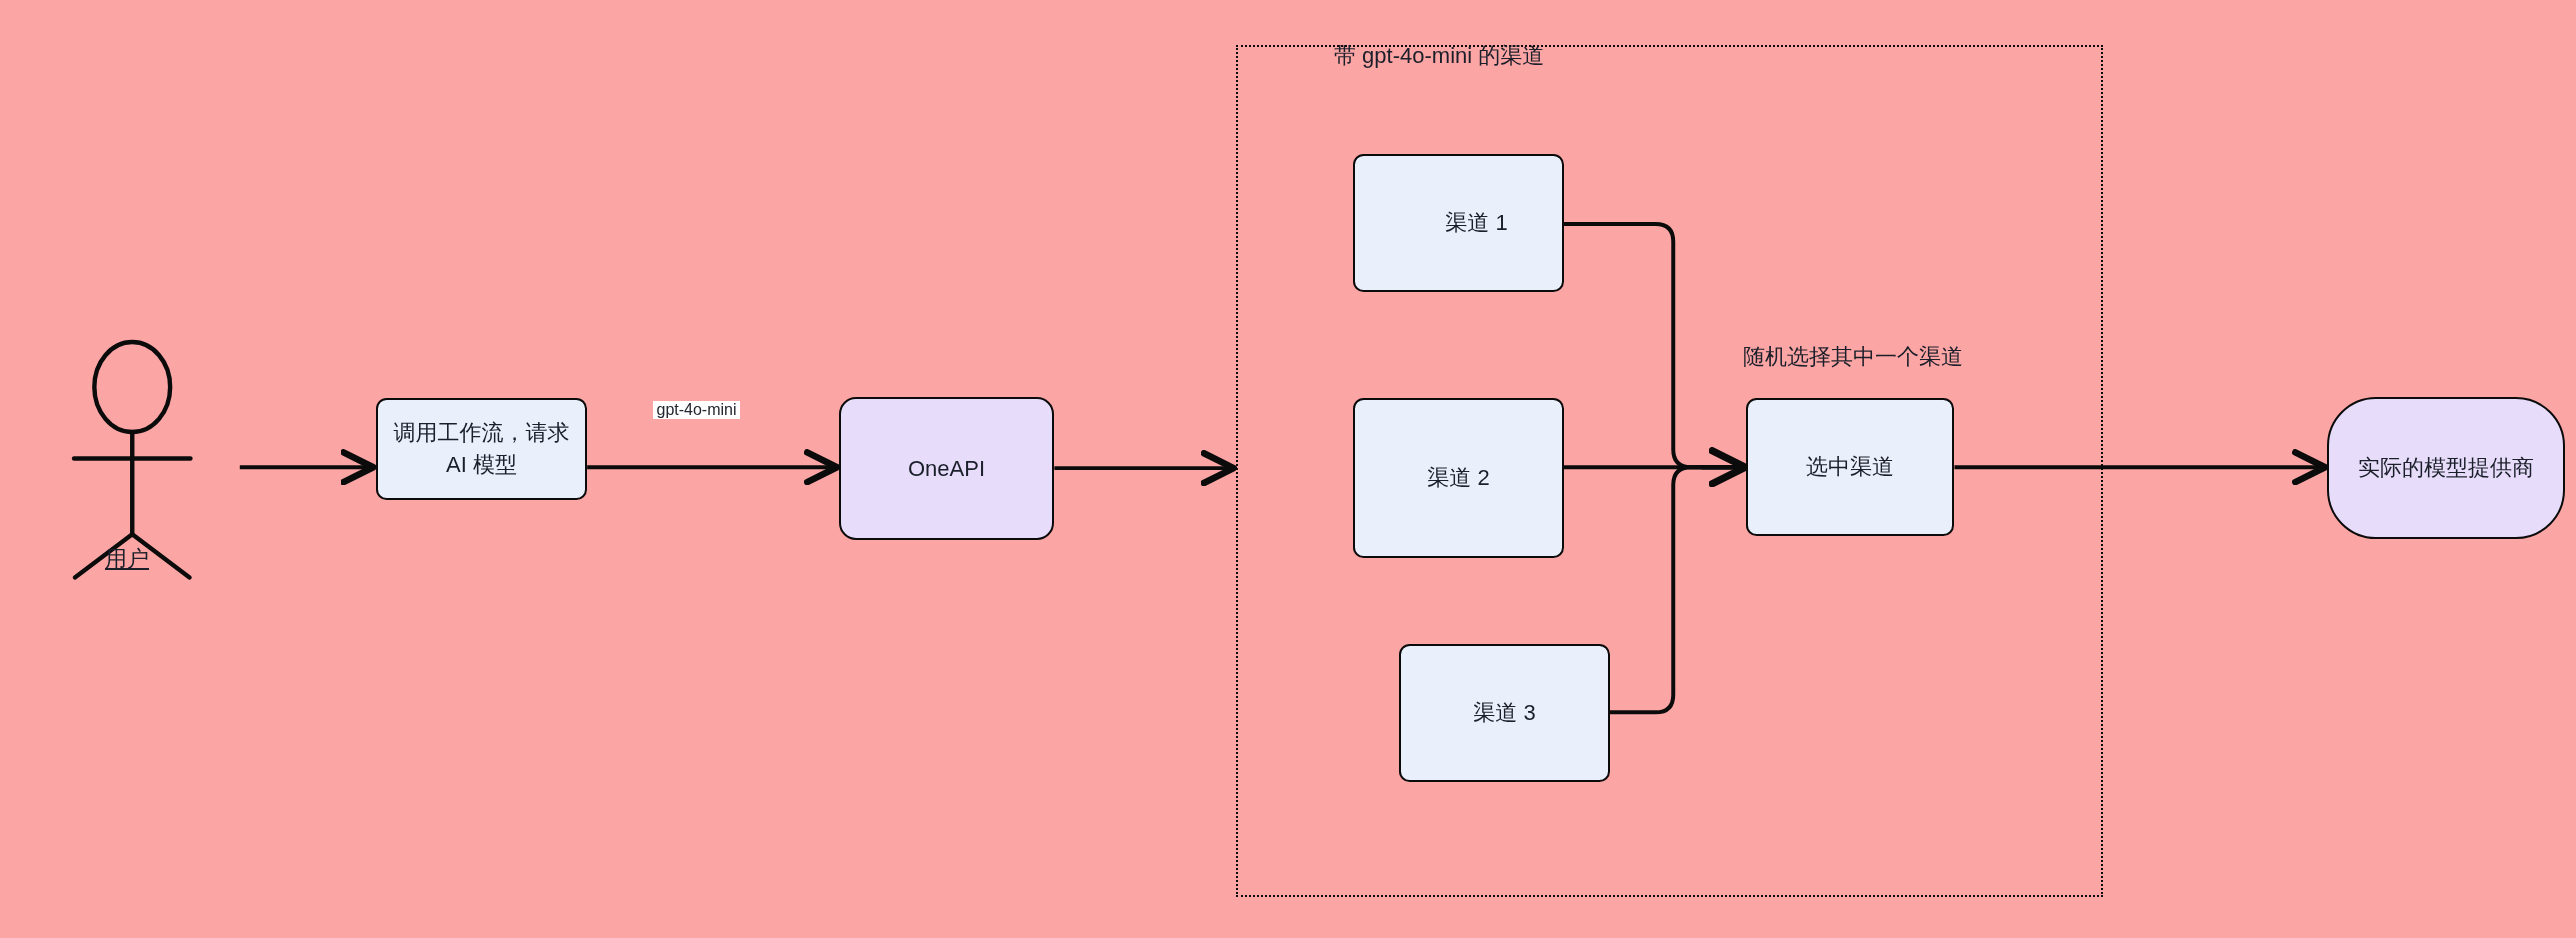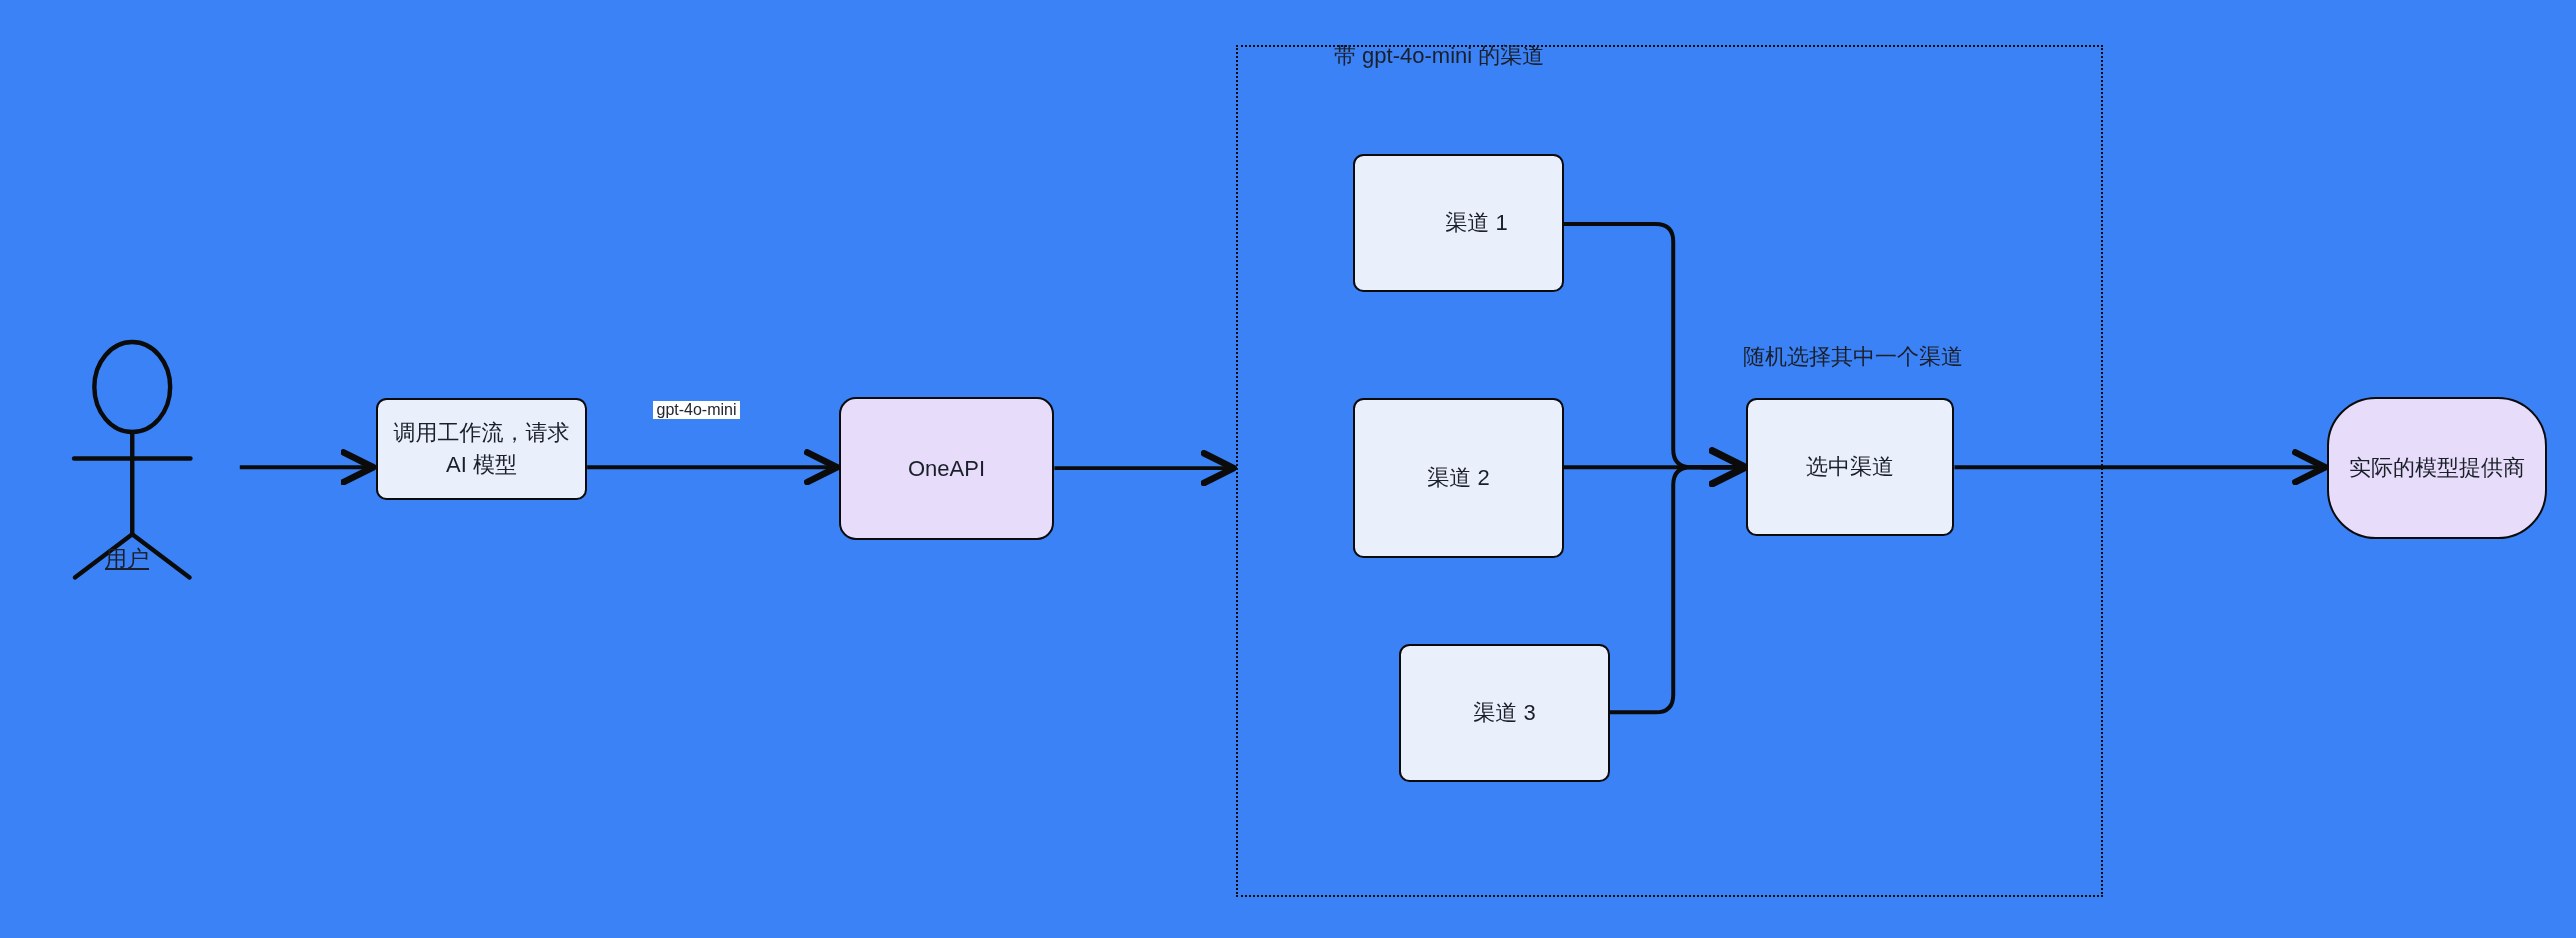--- a/index.html
+++ b/index.html
@@ -4,21 +4,21 @@
 <style>
   html, body {
     margin: 0;
     padding: 0;
     background: #ffffff;
   }
   #canvas {
     position: relative;
     width: 2576px;
     height: 938px;
-    background: #3b82f6;
+    background: #fca5a5;
     font-family: "Liberation Sans", "DejaVu Sans", sans-serif;
     overflow: hidden;
   }
   #svg-layer {
     position: absolute;
     left: 0;
     top: 0;
     width: 2576px;
     height: 938px;
   }
@@ -139,18 +139,18 @@
   <div class="node node-rect" style="left:1353px; top:644px; width:211px; height:138px;margin-left:46px;">
     <span>渠道 3</span>
   </div>
 
   <div class="free-label" style="left:1743px; top:342px;">随机选择其中一个渠道</div>
 
   <div class="node node-rect" style="left:1746px; top:398px; width:208px; height:138px;">
     <span>选中渠道</span>
   </div>
 
-  <div class="node node-stadium" style="left:2327px; top:397px; width:220px; height:142px; border-radius:49px; padding:0 19.4px;">
+  <div class="node node-stadium" style="left:2327px; top:397px; width:238px; height:142px; border-radius:49px; padding:0 19.4px;">
     <span>实际的模型提供商</span>
   </div>
 
 </div>
 
 
 </body></html>

